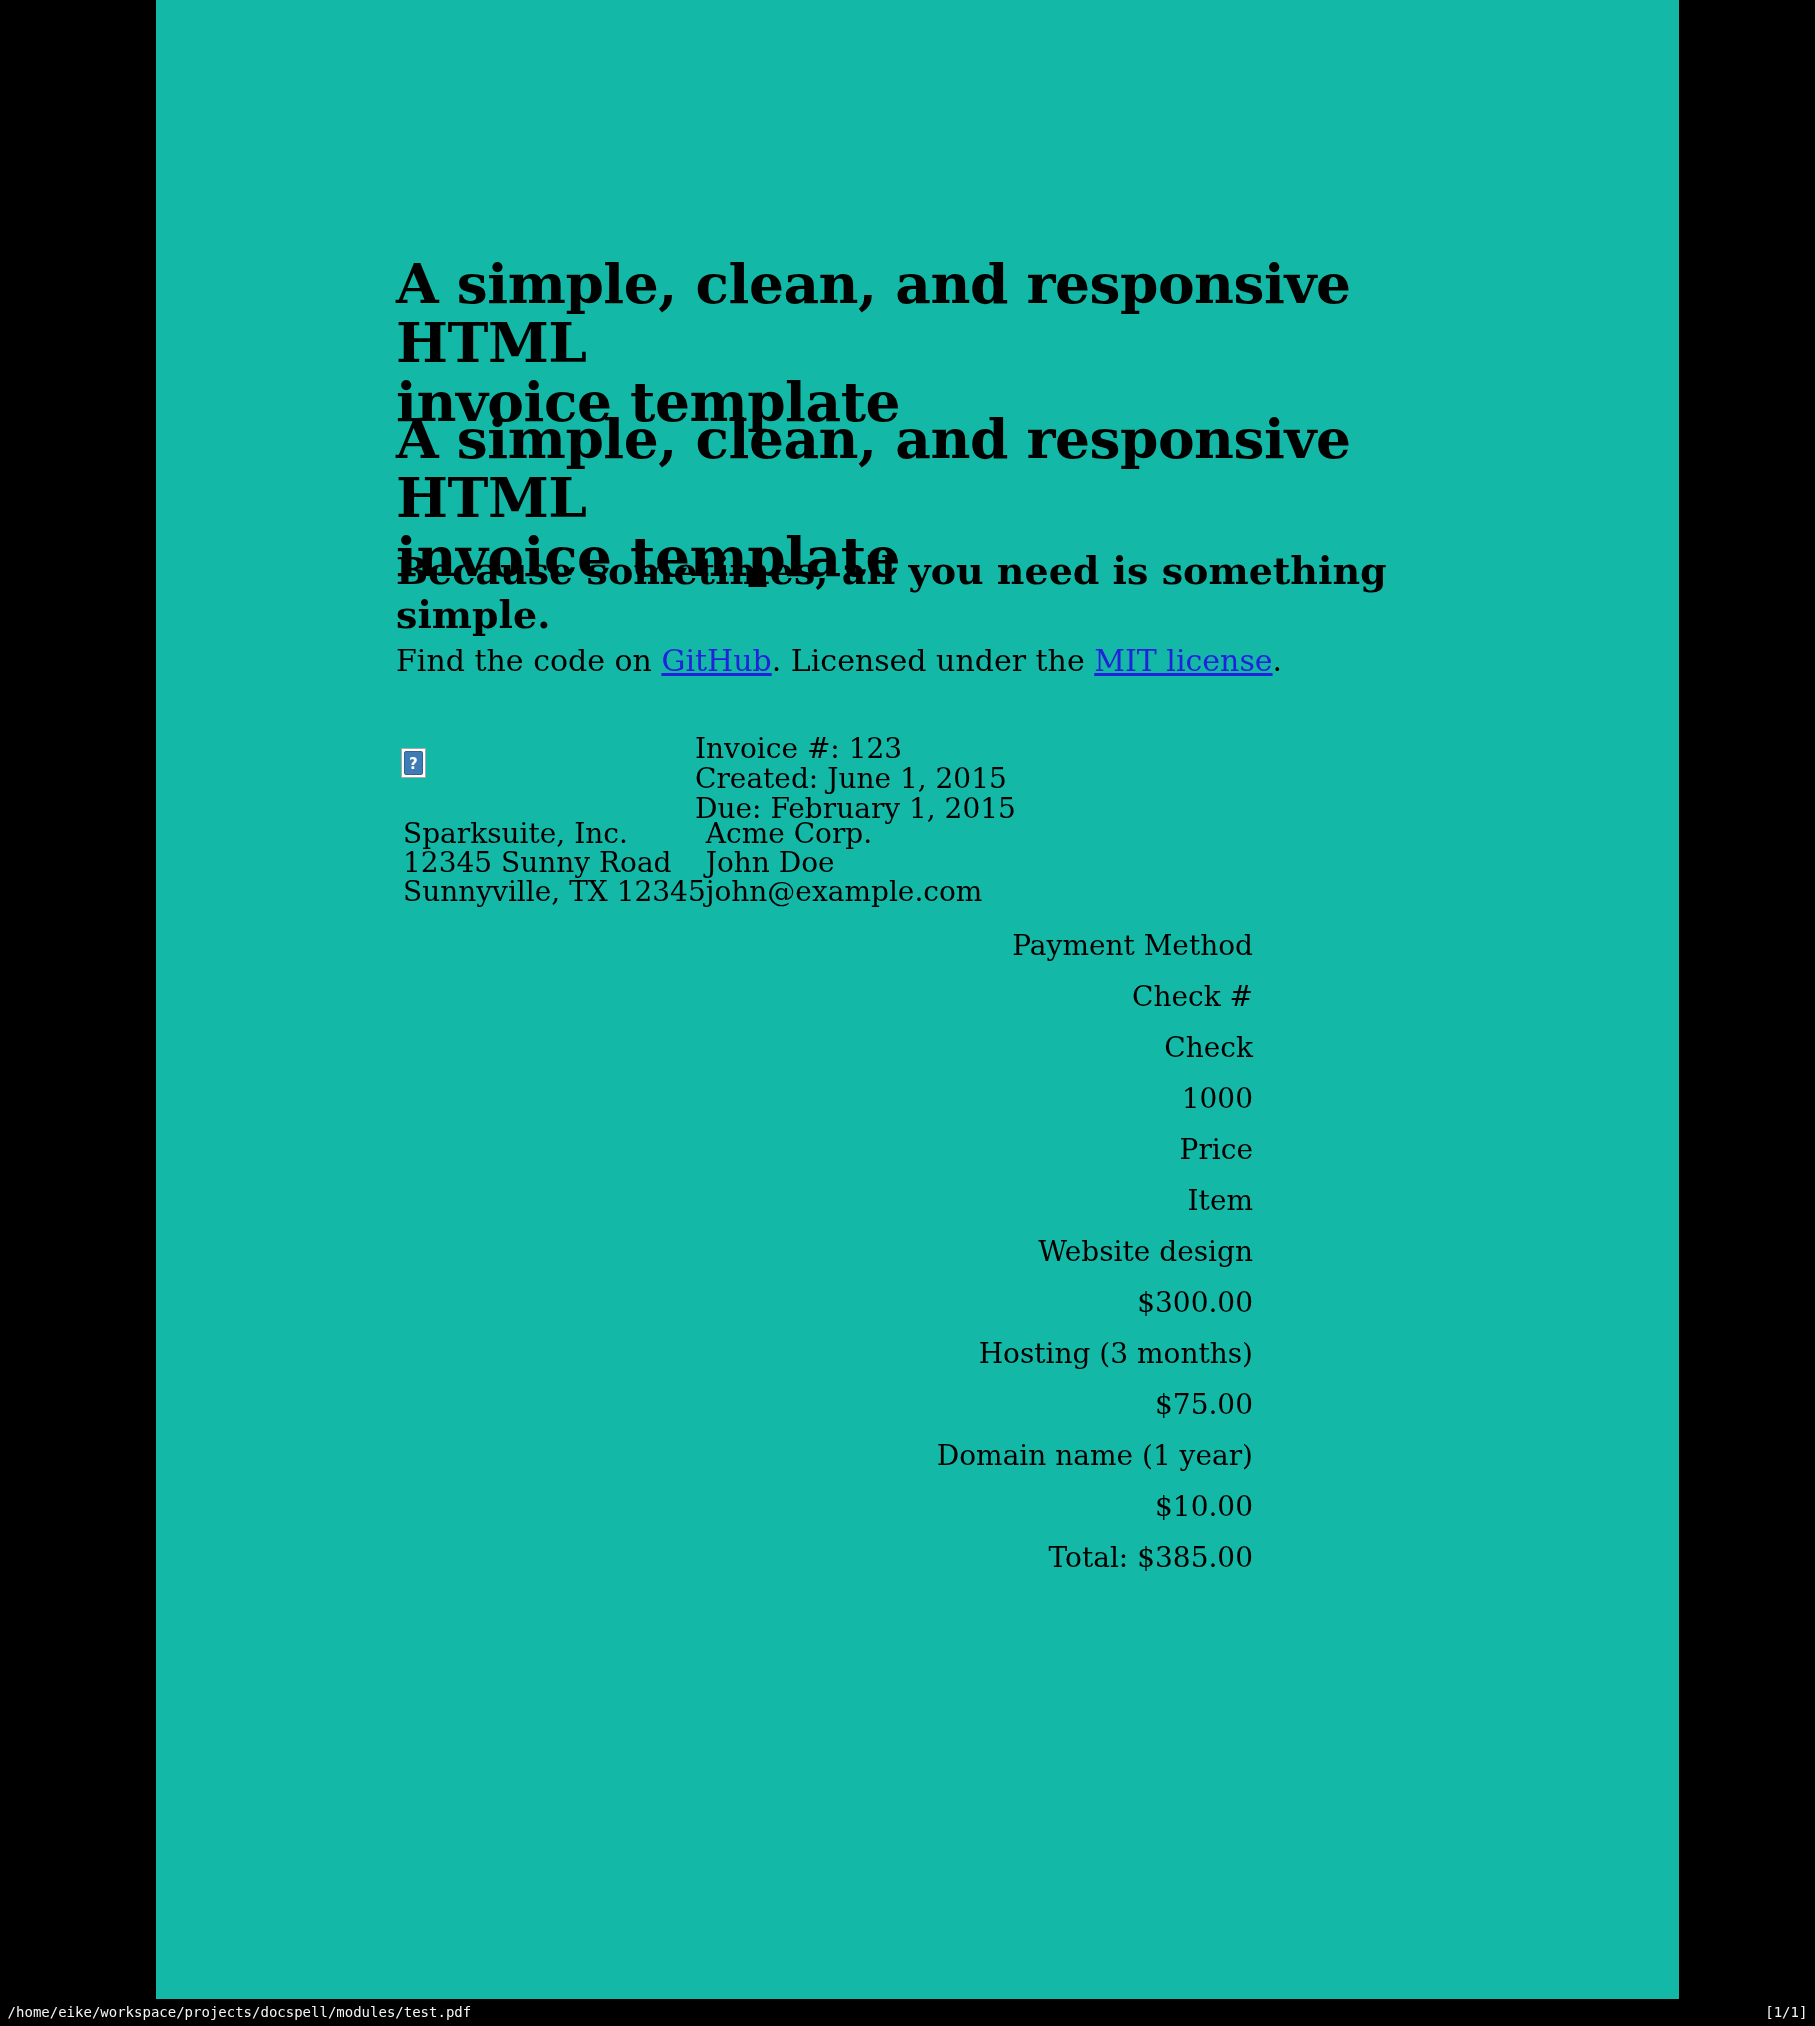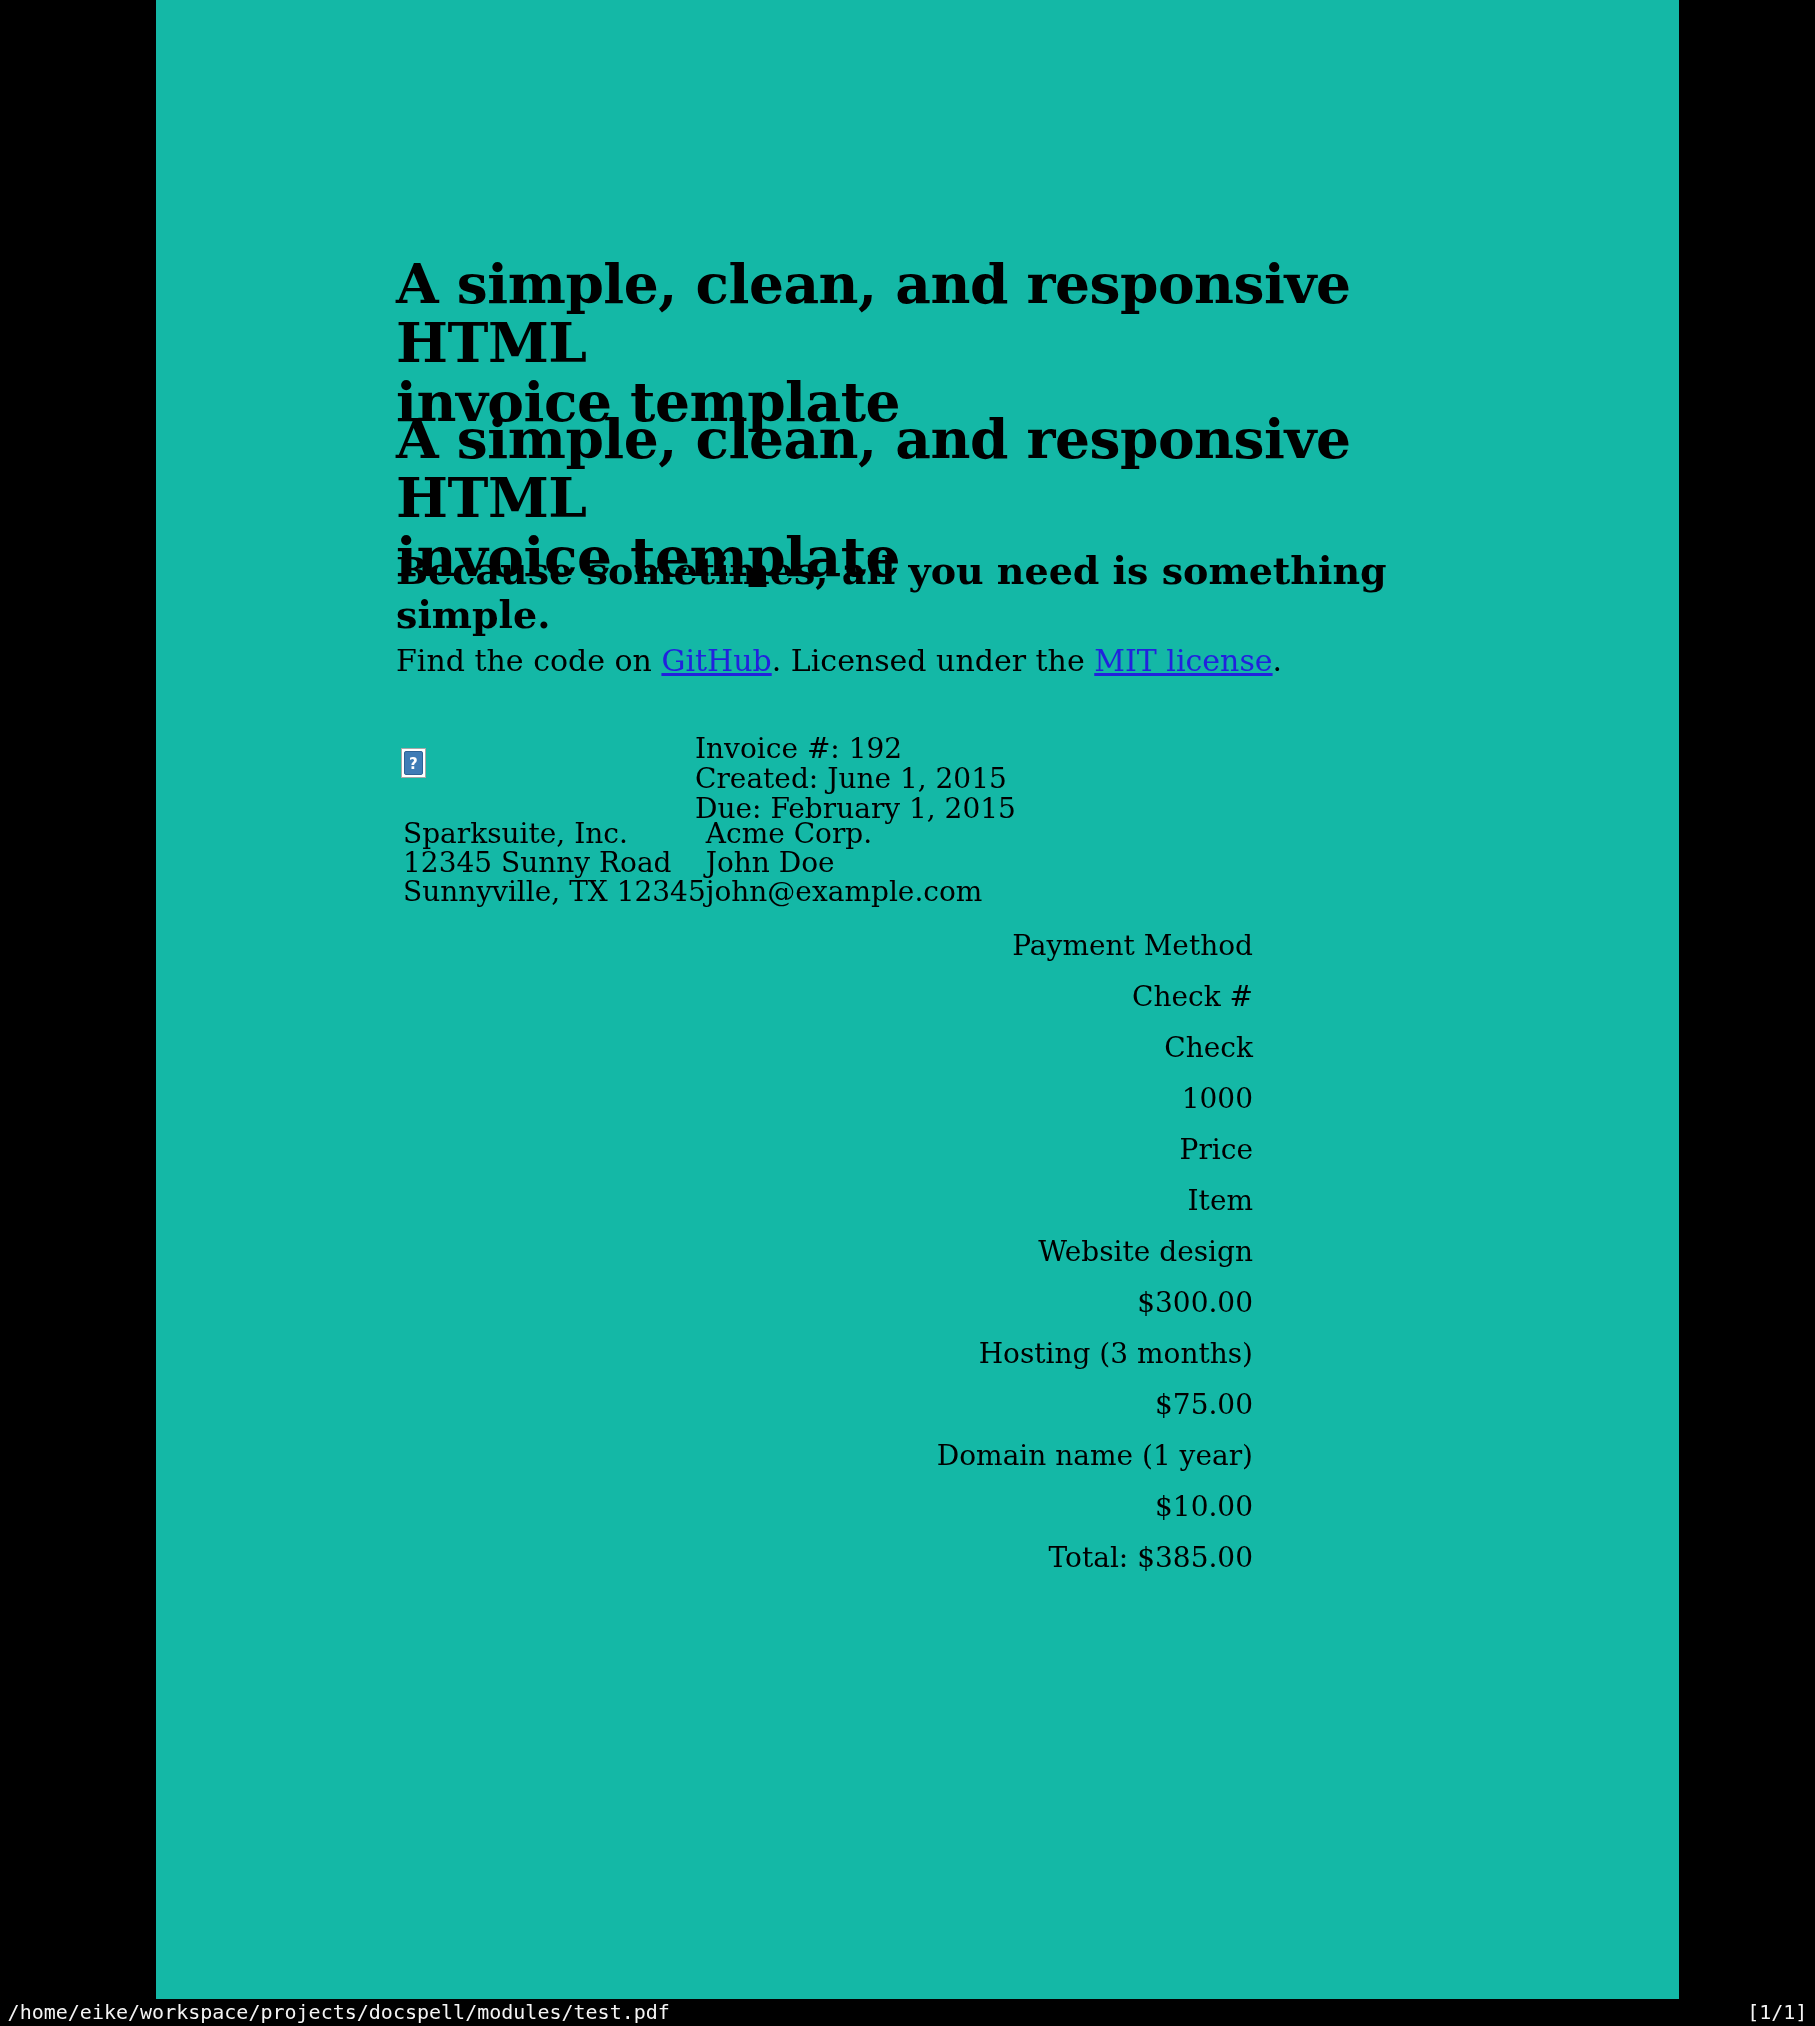--- a/index.html
+++ b/index.html
@@ -70,21 +70,21 @@
   .items p{
     margin:0 0 17px 0;
     font-size:28px;line-height:34px;text-align:right;
   }
   .statusbar{
     position:absolute;left:0;top:1999px;
     width:1815px;height:27.4px;
     background:#000;
     color:#f5f5f5;
     font-family:"DejaVu Sans Mono","Liberation Mono",monospace;
-    font-size:20px;line-height:27.4px;
+    font-size:14px;line-height:27.4px;
     display:flex;justify-content:space-between;
   }
   .statusbar .path{padding-left:7.6px;white-space:nowrap;}
   .statusbar .pages{padding-right:7.6px;white-space:nowrap;}
 </style>
 </head>
 <body>
 
 <div class="page">
 
@@ -100,21 +100,21 @@
 
   <div class="h2">Because sometimes, all you need is something simple.</div>
 
   <p class="intro"><span>Find the code on </span><a>GitHub</a><span>. Licensed under the </span><a>MIT license</a><span>.</span></p>
 
   <div class="img-placeholder">
     <span class="q">?</span>
   </div>
 
   <div class="invoice-meta">
-    <div>Invoice #: 192</div>
+    <div>Invoice #: 123</div>
     <div>Created: June 1, 2015</div>
     <div>Due: February 1, 2015</div>
   </div>
 
   <div class="addr-row">
     <div class="addr-col1">
       <div>Sparksuite, Inc.</div>
       <div>12345 Sunny Road</div>
       <div>Sunnyville, TX 12345</div>
     </div>

